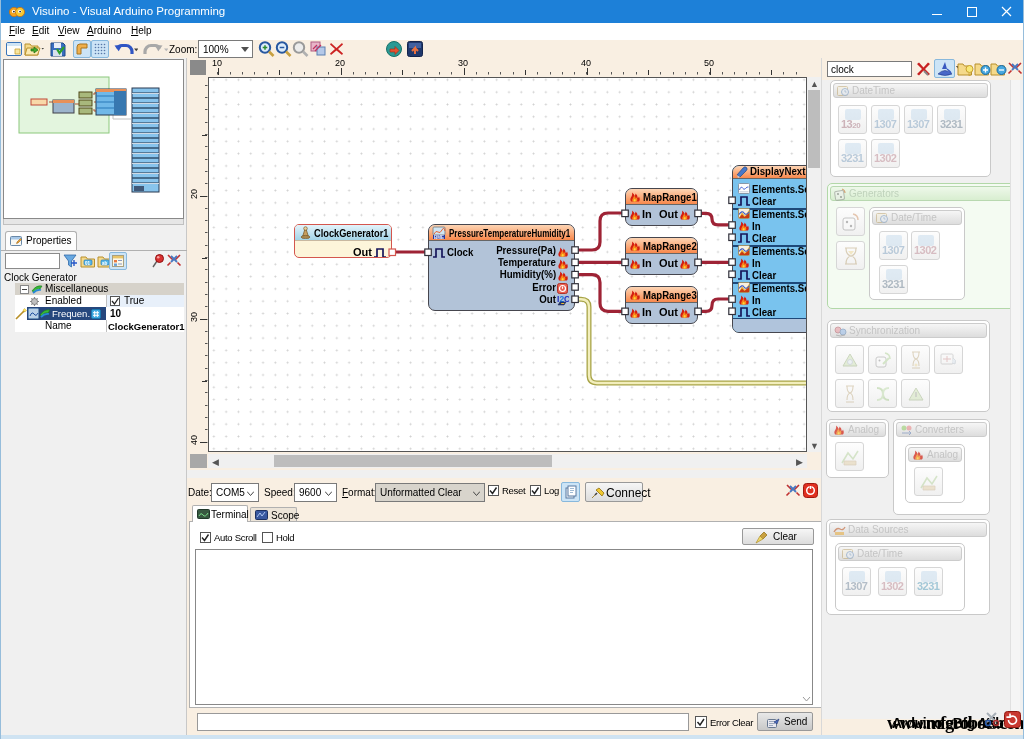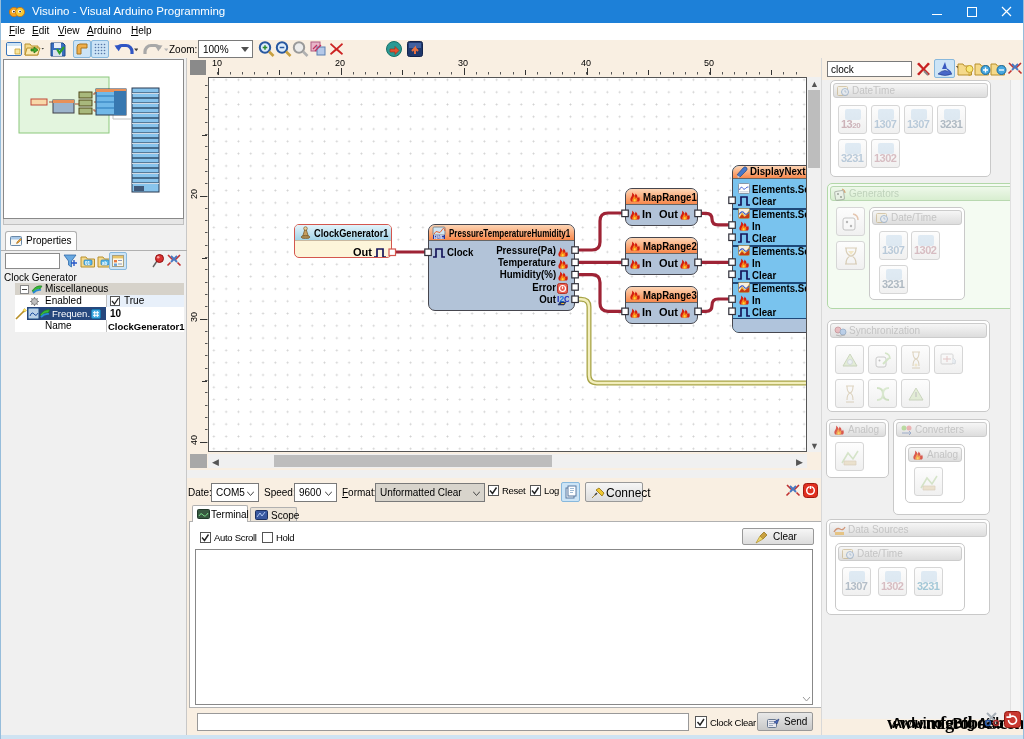--- a/index.html
+++ b/index.html
@@ -706,21 +706,21 @@
           <svg class="abs" style="right:1px;bottom:1px" width="9" height="9">
               <path d="M1,3 L4.5,7 L8,3" fill="none" stroke="#999"></path>
             </svg>
         </div>
       </div>
 
       <div class="abs" style="left:10px;top:243px;width:492px;height:18px;background:#fff;border:1px solid #999"></div>
       <div class="cb" style="left:508px;top:246px"><svg width="12" height="12">
             <rect x="0.5" y="0.5" width="11" height="11" fill="#fff" stroke="#555"></rect>
             <path d="M2.5,6 l2.5,3 4,-6" stroke="#222" stroke-width="1.4" fill="none"></path>
-          </svg><span>Clock Clear</span></div>
+          </svg><span>Error Clear</span></div>
       <div class="abs btn" style="left:570px;top:242px;width:56px;height:19px;background:linear-gradient(#e8e8e8,#c8c8c8)">
         <svg class="abs" style="left:9px;top:4px" width="13" height="11" viewBox="0 0 13 11">
           <rect x="0.5" y="2.5" width="9" height="8" rx="1" fill="#e8e8f0" stroke="#687890"></rect>
           <path d="M2,4.5 h6 M2,6.5 h6 M2,8.5 h4" stroke="#8898b0" stroke-width="0.8"></path>
           <path d="M7,5 l5,-3 -2,5 -1.5,-1 z" fill="#4868b8" stroke="#203878" stroke-width="0.6"></path>
         </svg>
         <span class="abs" style="left:26px;top:3px;font-size:10px">Send</span>
       </div>
     </div>
   </div>

